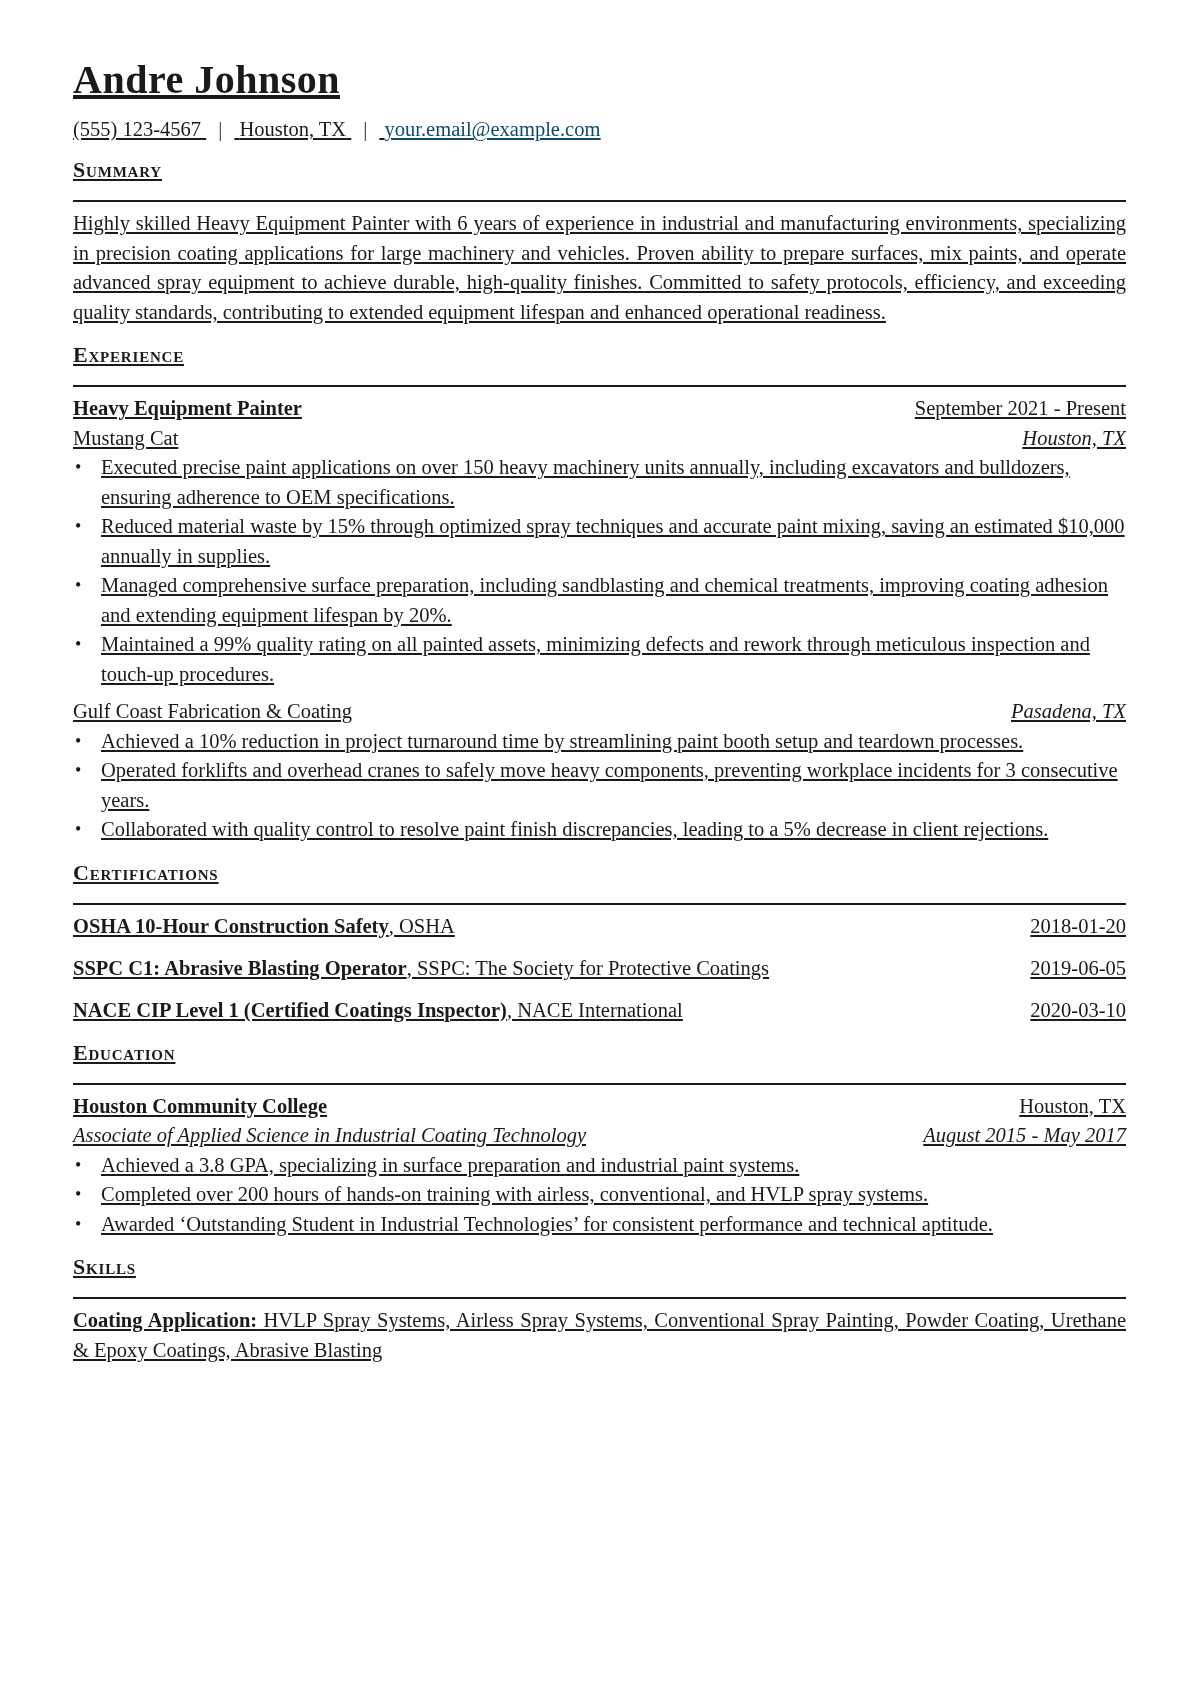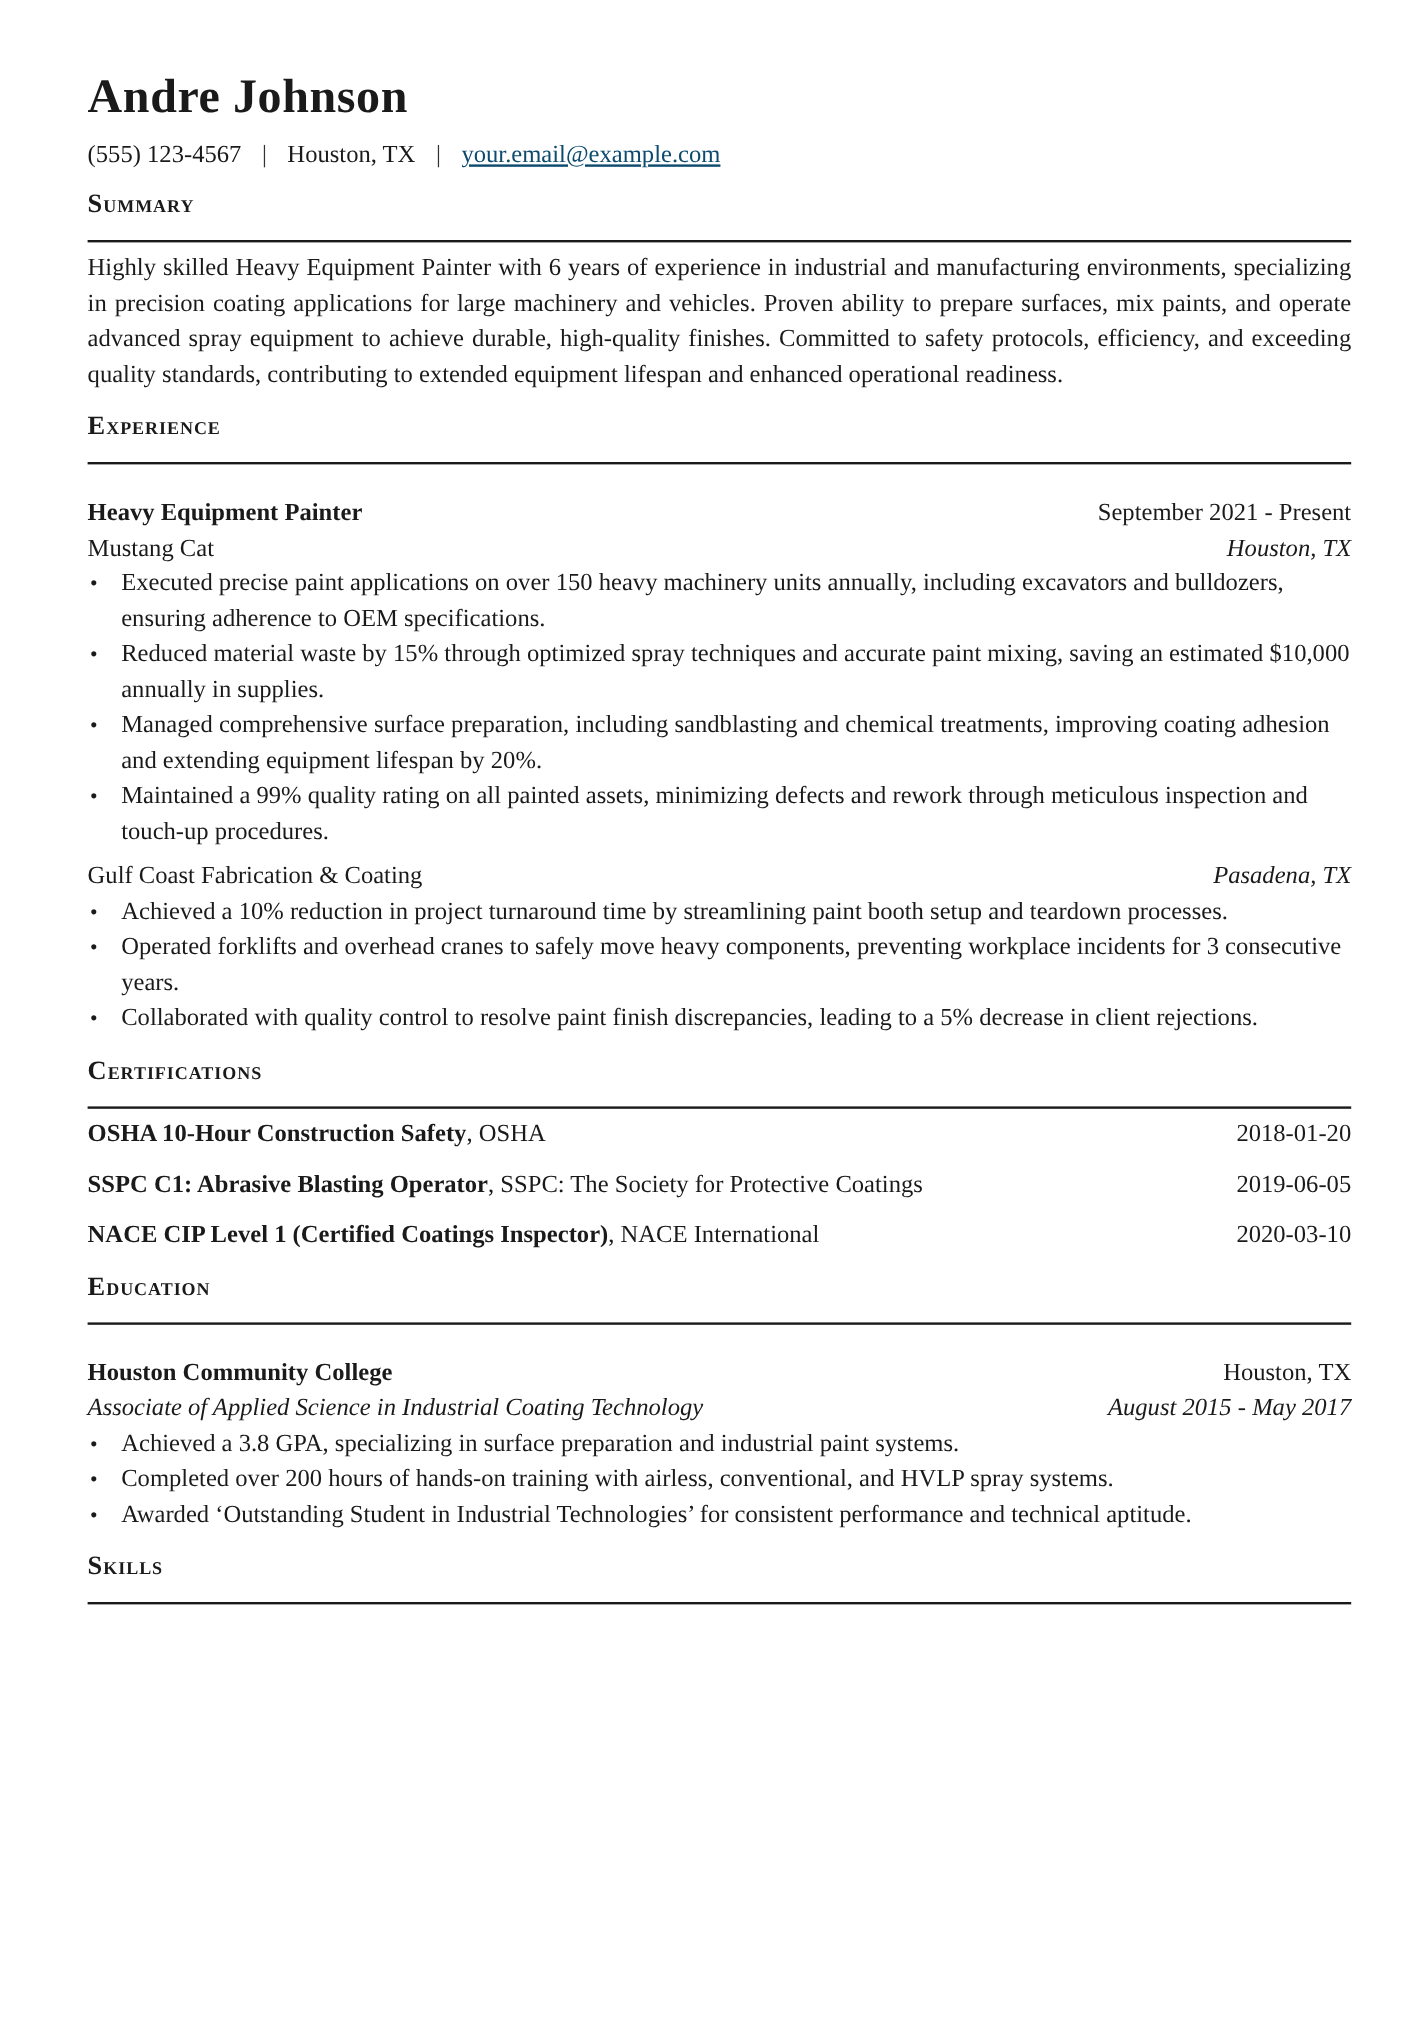--- a/index.html
+++ b/index.html
@@ -4,38 +4,38 @@
 <style>
   html, body { margin: 0; padding: 0; background: #ffffff; }
   body {
     width: 1190px; height: 1683px; position: relative; overflow: hidden;
     font-family: "DejaVu Serif", "Liberation Serif", serif;
     color: #1a1a1a;
   }
   .page {
     position: absolute; left: 73px; top: 56px; width: 1053px;
     font-family: "Liberation Serif", "DejaVu Serif", serif;
-    font-size: 20.5px; line-height: 29.5px;
+    font-size: 20.5px; line-height: 29.5px; text-decoration: underline;
   }
   .name {
     font-size: 40px; font-weight: bold; line-height: 48px; margin: 0;
     letter-spacing: 0.5px;
   }
   .contact { margin-top: 12px; font-size: 20.5px; line-height: 26px; }
   .contact .sep { margin: 0 12px; color: #333; }
   .contact a { color: #0c4a6e; text-decoration: underline; }
   .section { margin-top: 14px; }
   .section-title {
     font-size: 22px; font-weight: bold; font-variant: small-caps;
     letter-spacing: 0.8px; line-height: 28px; padding-bottom: 16px;
     border-bottom: 2px solid #1a1a1a; margin-bottom: 7px;
   }
   .para { text-align: justify; margin: 0; }
   .row { display: flex; justify-content: space-between; align-items: baseline; }
-  .bold { font-weight: bold; margin-top: 19px; }
+  .bold { font-weight: bold; }
   .ital { font-style: italic; }
   ul.bullets { margin: 0; padding: 0 0 0 28px; list-style: none; }
   ul.bullets li { position: relative; text-align: left; }
   ul.bullets li::before {
     content: "\2022"; position: absolute; left: -26px; top: 0; font-size: 18px;
   }
   .job + .job { margin-top: 8px; }
   .cert-row { line-height: 29px; margin-bottom: 13px; }
   .cert-row:last-child { margin-bottom: 4px; }
 </style>
@@ -125,15 +125,18 @@
     </div>
     <ul class="bullets">
       <li>Achieved a 3.8 GPA, specializing in surface preparation and industrial paint systems.</li>
       <li>Completed over 200 hours of hands-on training with airless, conventional, and HVLP spray systems.</li>
       <li>Awarded ‘Outstanding Student in Industrial Technologies’ for consistent performance and technical aptitude.</li>
     </ul>
   </div>
 
   <div class="section">
     <div class="section-title">Skills</div>
+    <p class="para">
+      <span class="bold">Coating Application:</span><span> HVLP Spray Systems, Airless Spray Systems, Conventional Spray Painting, Powder Coating, Urethane &amp; Epoxy Coatings, Abrasive Blasting</span>
+    </p>
   </div>
 
 </div>
 
 </body></html>

